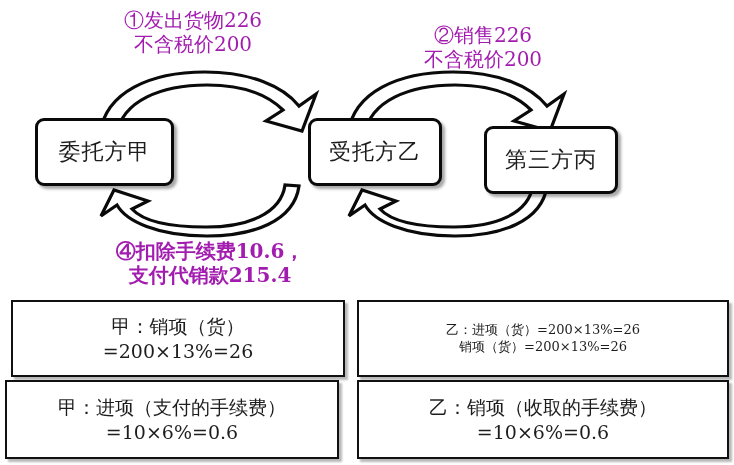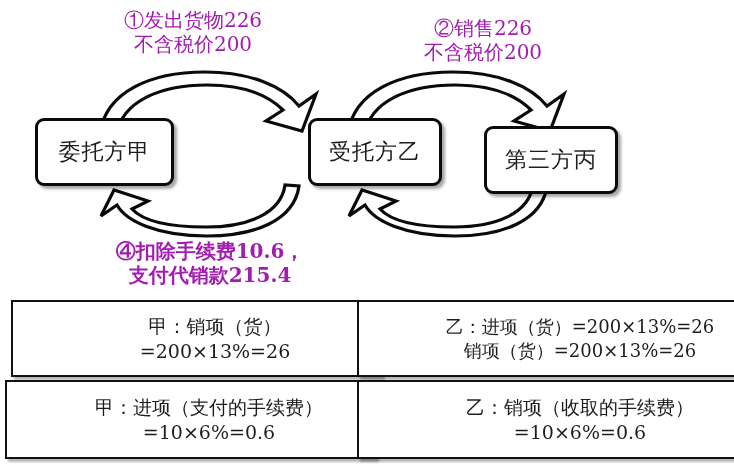--- a/index.html
+++ b/index.html
@@ -9,21 +9,21 @@
     color:#1a1a1a;
   }
   #stage{position:absolute;left:0;top:0;width:734px;height:465px;}
 
   
   .arrow-label{
     position:absolute;text-align:center;line-height:1.22;
     font-size:20px;white-space:pre-line;color:#a21caf;
   }
   .arrow-label.lbl1{left:78px;top:8px;width:230px;}
-  .arrow-label.lbl2{left:368px;top:16px;width:230px;}
+  .arrow-label.lbl2{left:368px;top:23px;width:230px;}
   .arrow-label.lbl4{left:60px;top:239px;width:300px;font-weight:bold;}
   .arrow-label.lbl3{left:368px;top:239px;width:230px;}
 
   
   .entity{
     position:absolute;background:#ffffff;
     border:3px solid #0a0a0a;border-radius:9px;
     display:flex;align-items:center;justify-content:center;
     font-size:22px;letter-spacing:1px;color:#1d1d1d;
     box-shadow:3px 3px 3px rgba(0,0,0,.35);
@@ -37,28 +37,27 @@
   #arrows path{fill:#ffffff;stroke:#0a0a0a;stroke-width:3.2;
     stroke-linejoin:miter;stroke-linecap:butt;}
 
   
   .note{
     position:absolute;background:#ffffff;border:2.5px solid #111111;
     display:flex;flex-direction:column;align-items:center;
     justify-content:center;text-align:center;line-height:1.3;
     font-size:19px;color:#1d1d1d;
     box-shadow:3px 3px 2px rgba(0,0,0,.28);
-    padding-left:37px;
   }
   .note .ln{display:block;white-space:nowrap;}
   #note-a{left:11px;top:300px;width:330px;height:73px;}
   #note-b{left:357px;top:300px;width:368px;height:73px;}
   #note-c{left:5px;top:380px;width:330px;height:75px;}
   #note-d{left:357px;top:380px;width:368px;height:75px;}
-  #note-b .ln{font-size:18px;}
+  #note-b .ln{font-size:13px;}
 </style>
 </head>
 <body>
 
 <div id="stage">
 
   <svg id="arrows" viewBox="0 0 734 465">
 
     <path d="M 100,133 C 106,92 150,72 205,72 C 250,72 283,86 299,106
          L 316,94 L 302,131 L 266,121 L 283,110

